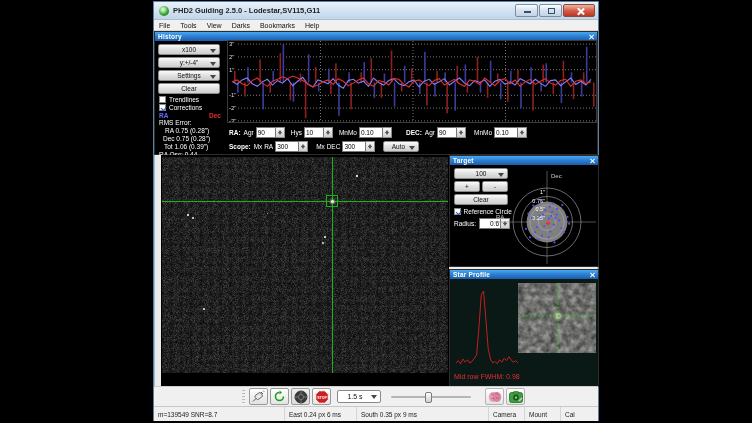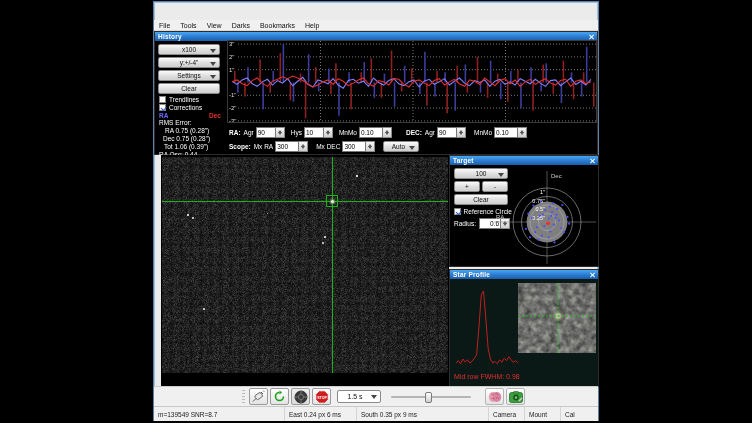--- a/index.html
+++ b/index.html
@@ -74,20 +74,35 @@
   .sep { border-left:1px solid #d5d5d5; }
 
   .greenline { position:absolute; background:#19b219; }
 </style>
 </head>
 <body>
 
 <div id="screen">
 <div id="win">
 
+  <div class="titlebar">
+    <span class="app-icon"></span>
+    <span class="title-text">PHD2 Guiding 2.5.0 - Lodestar,SV115,G11</span>
+    <span class="winbtns">
+      <span class="wbtn">
+            <span class="glyph-min"></span>
+          </span>
+      <span class="wbtn">
+            <span class="glyph-max"></span>
+          </span>
+      <span class="wbtn close">
+            <span class="glyph-x"></span>
+          </span>
+    </span>
+  </div>
 
   <div class="menubar">
     <span class="menu-item">File</span>
     <span class="menu-item">Tools</span>
     <span class="menu-item">View</span>
     <span class="menu-item">Darks</span>
     <span class="menu-item">Bookmarks</span>
     <span class="menu-item">Help</span>
   </div>
 

